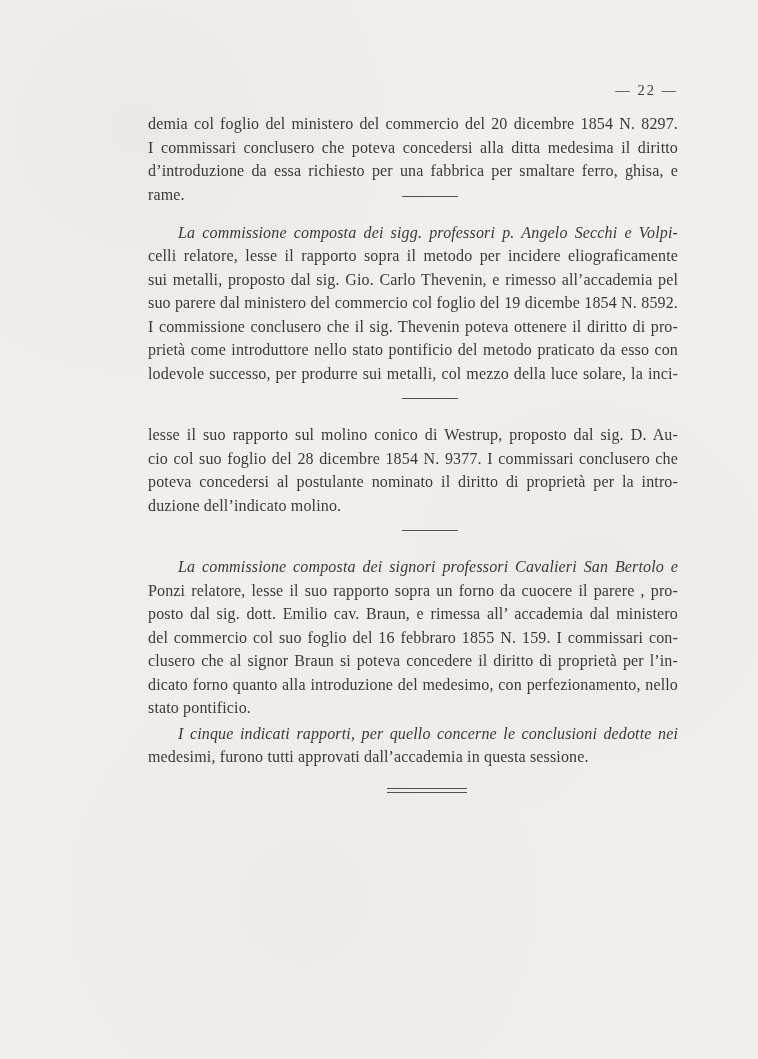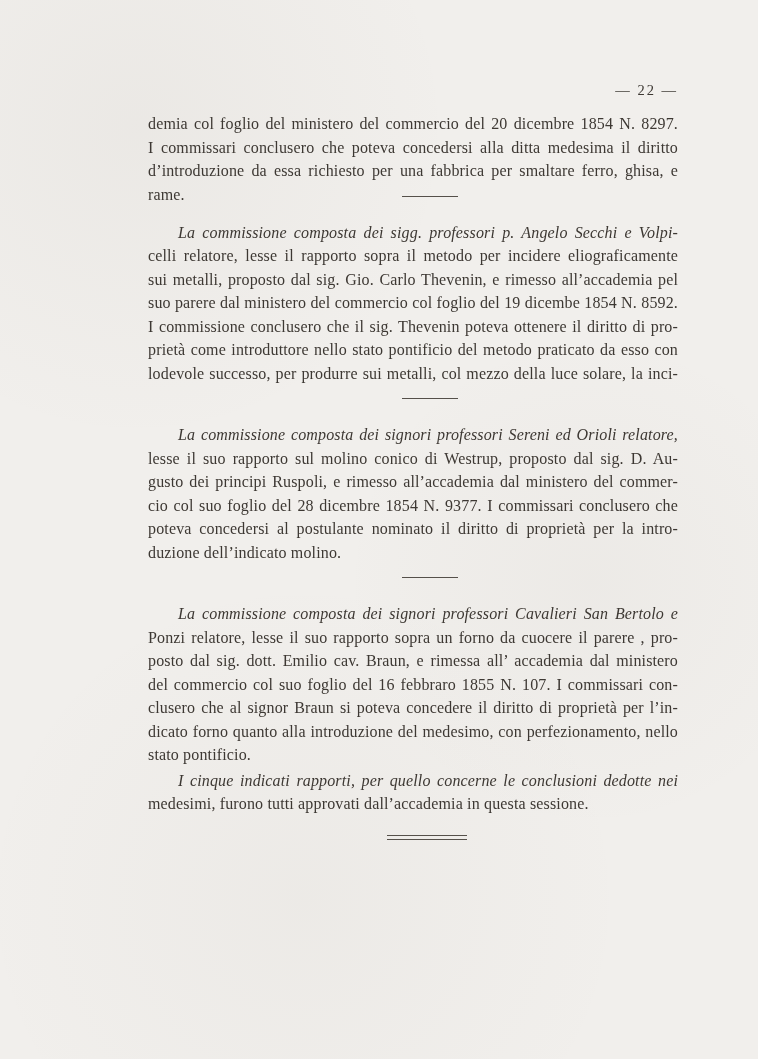--- a/index.html
+++ b/index.html
@@ -95,33 +95,31 @@
         <div class="pline indent">La commissione composta dei sigg. professori p. Angelo Secchi e Volpi-</div>
         <div class="pline">celli relatore, lesse il rapporto sopra il metodo per incidere eliograficamente</div>
         <div class="pline">sui metalli, proposto dal sig. Gio. Carlo Thevenin, e rimesso all’accademia pel</div>
         <div class="pline">suo parere dal ministero del commercio col foglio del 19 dicembe 1854 N. 8592.</div>
         <div class="pline">I commissione conclusero che il sig. Thevenin poteva ottenere il diritto di pro-</div>
         <div class="pline">prietà come introduttore nello stato pontificio del metodo praticato da esso con</div>
         <div class="pline">lodevole successo, per produrre sui metalli, col mezzo della luce solare, la inci-</div>
       </div>
       <div class="rule"></div>
       <div class="para">
-        <div class="pline indent">La commissione composta dei signori professori Sereni ed Orioli relatore,</div>
         <div class="pline">lesse il suo rapporto sul molino conico di Westrup, proposto dal sig. D. Au-</div>
-        <div class="pline">gusto dei principi Ruspoli, e rimesso all’accademia dal ministero del commer-</div>
         <div class="pline">cio col suo foglio del 28 dicembre 1854 N. 9377. I commissari conclusero che</div>
         <div class="pline">poteva concedersi al postulante nominato il diritto di proprietà per la intro-</div>
         <div class="pline lastline">duzione dell’indicato molino.</div>
       </div>
       <div class="rule"></div>
       <div class="para">
         <div class="pline indent">La commissione composta dei signori professori Cavalieri San Bertolo e</div>
         <div class="pline">Ponzi relatore, lesse il suo rapporto sopra un forno da cuocere il parere , pro-</div>
         <div class="pline">posto dal sig. dott. Emilio cav. Braun, e rimessa all’ accademia dal ministero</div>
-        <div class="pline">del commercio col suo foglio del 16 febbraro 1855 N. 107. I commissari con-</div>
+        <div class="pline">del commercio col suo foglio del 16 febbraro 1855 N. 159. I commissari con-</div>
         <div class="pline">clusero che al signor Braun si poteva concedere il diritto di proprietà per l’in-</div>
         <div class="pline">dicato forno quanto alla introduzione del medesimo, con perfezionamento, nello</div>
         <div class="pline lastline">stato pontificio.</div>
       </div>
       <div class="para">
         <div class="pline indent">I cinque indicati rapporti, per quello concerne le conclusioni dedotte nei</div>
         <div class="pline lastline">medesimi, furono tutti approvati dall’accademia in questa sessione.</div>
       </div>
       <div class="double-rule"></div>
     </main>

